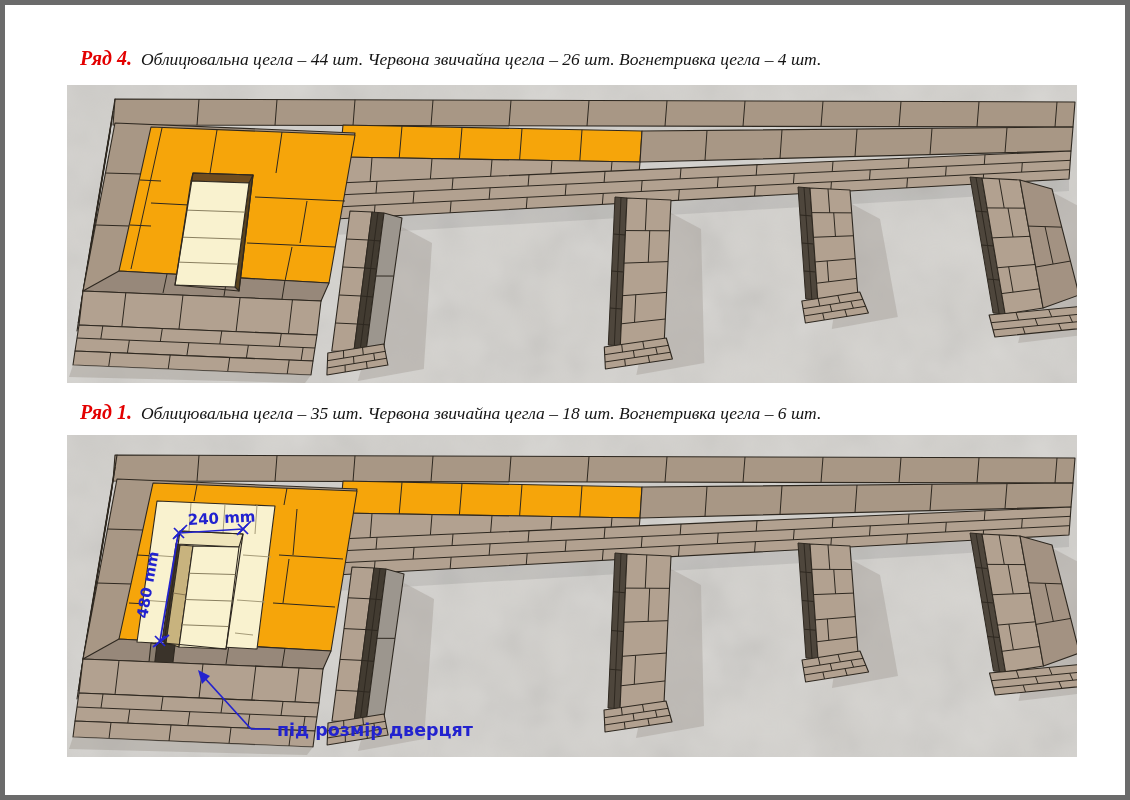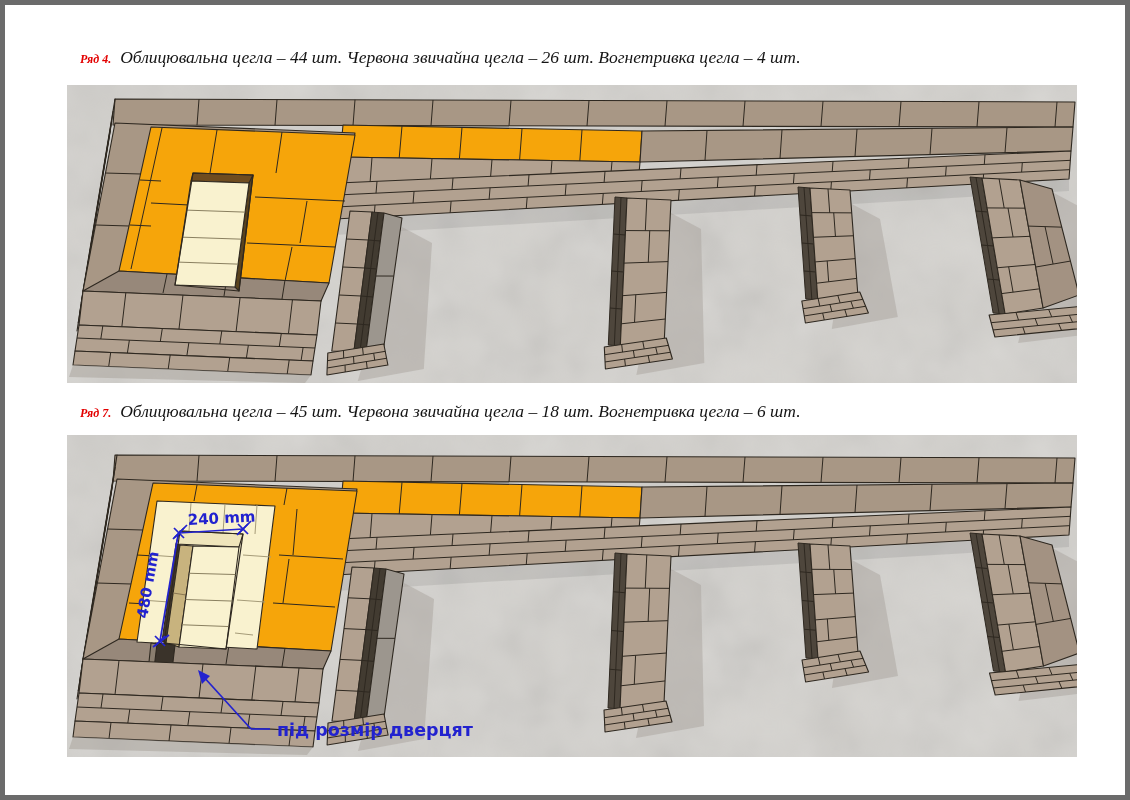--- a/index.html
+++ b/index.html
@@ -14,21 +14,21 @@
   }
   .row-heading{
     position:absolute;left:75px;
     white-space:nowrap;
     font-style:italic;
     font-size:17.5px;
     color:#141414;
   }
   .row-heading .row-label{
     font-weight:bold;
-    font-size:12px;
+    font-size:20px;
     color:var(--heading-red,#e10000);
     margin-right:9px;
   }
   #heading-row4{top:42px;}
   #heading-row5{top:396px;}
   .figure{position:absolute;left:62px;display:block;}
   #figure-row4{top:80px;}
   #figure-row5{top:430px;}
   .dim-text{
     fill:var(--annotation-blue,#2222cf);
@@ -266,21 +266,21 @@
         <polygon points="8.0,266.0 246.0,276.0 244.0,290.0 6.0,280.0" fill="#b2a190" stroke="#2e2820" stroke-width="1.1" stroke-linejoin="round" opacity="1"></polygon>
         <line x1="43.699999999999996" y1="267.5" x2="41.699999999999996" y2="281.5" stroke="#2e2820" stroke-width="1"></line>
         <line x1="103.2" y1="270" x2="101.2" y2="284" stroke="#2e2820" stroke-width="1"></line>
         <line x1="162.70000000000002" y1="272.5" x2="160.70000000000002" y2="286.5" stroke="#2e2820" stroke-width="1"></line>
         <line x1="222.20000000000002" y1="275" x2="220.20000000000002" y2="289" stroke="#2e2820" stroke-width="1"></line>
         <polygon points="6.0,280.0 244.0,290.0 238.0,298.0 2.0,292.0" fill="#aaa49d" stroke="none" stroke-width="1.1" stroke-linejoin="round" opacity="0.55"></polygon>
       </g>
   </svg>
 
   <div class="row-heading" id="heading-row5">
-    <span class="row-label">Ряд 7.</span><span class="row-desc">Облицювальна цегла – 45 шт. Червона звичайна цегла – 18 шт. Вогнетривка цегла – 6 шт.</span>
+    <span class="row-label">Ряд 1.</span><span class="row-desc">Облицювальна цегла – 35 шт. Червона звичайна цегла – 18 шт. Вогнетривка цегла – 6 шт.</span>
   </div>
 
   <svg class="figure" id="figure-row5" width="1010" height="322" viewBox="0 0 1010 322">
     <defs>
       <filter id="grain2" x="0" y="0" width="100%" height="100%">
         <feTurbulence type="fractalNoise" baseFrequency="0.016" numOctaves="3"></feTurbulence>
         <feColorMatrix type="saturate" values="0"></feColorMatrix>
       </filter>
     </defs>
     <g id="scene2">

